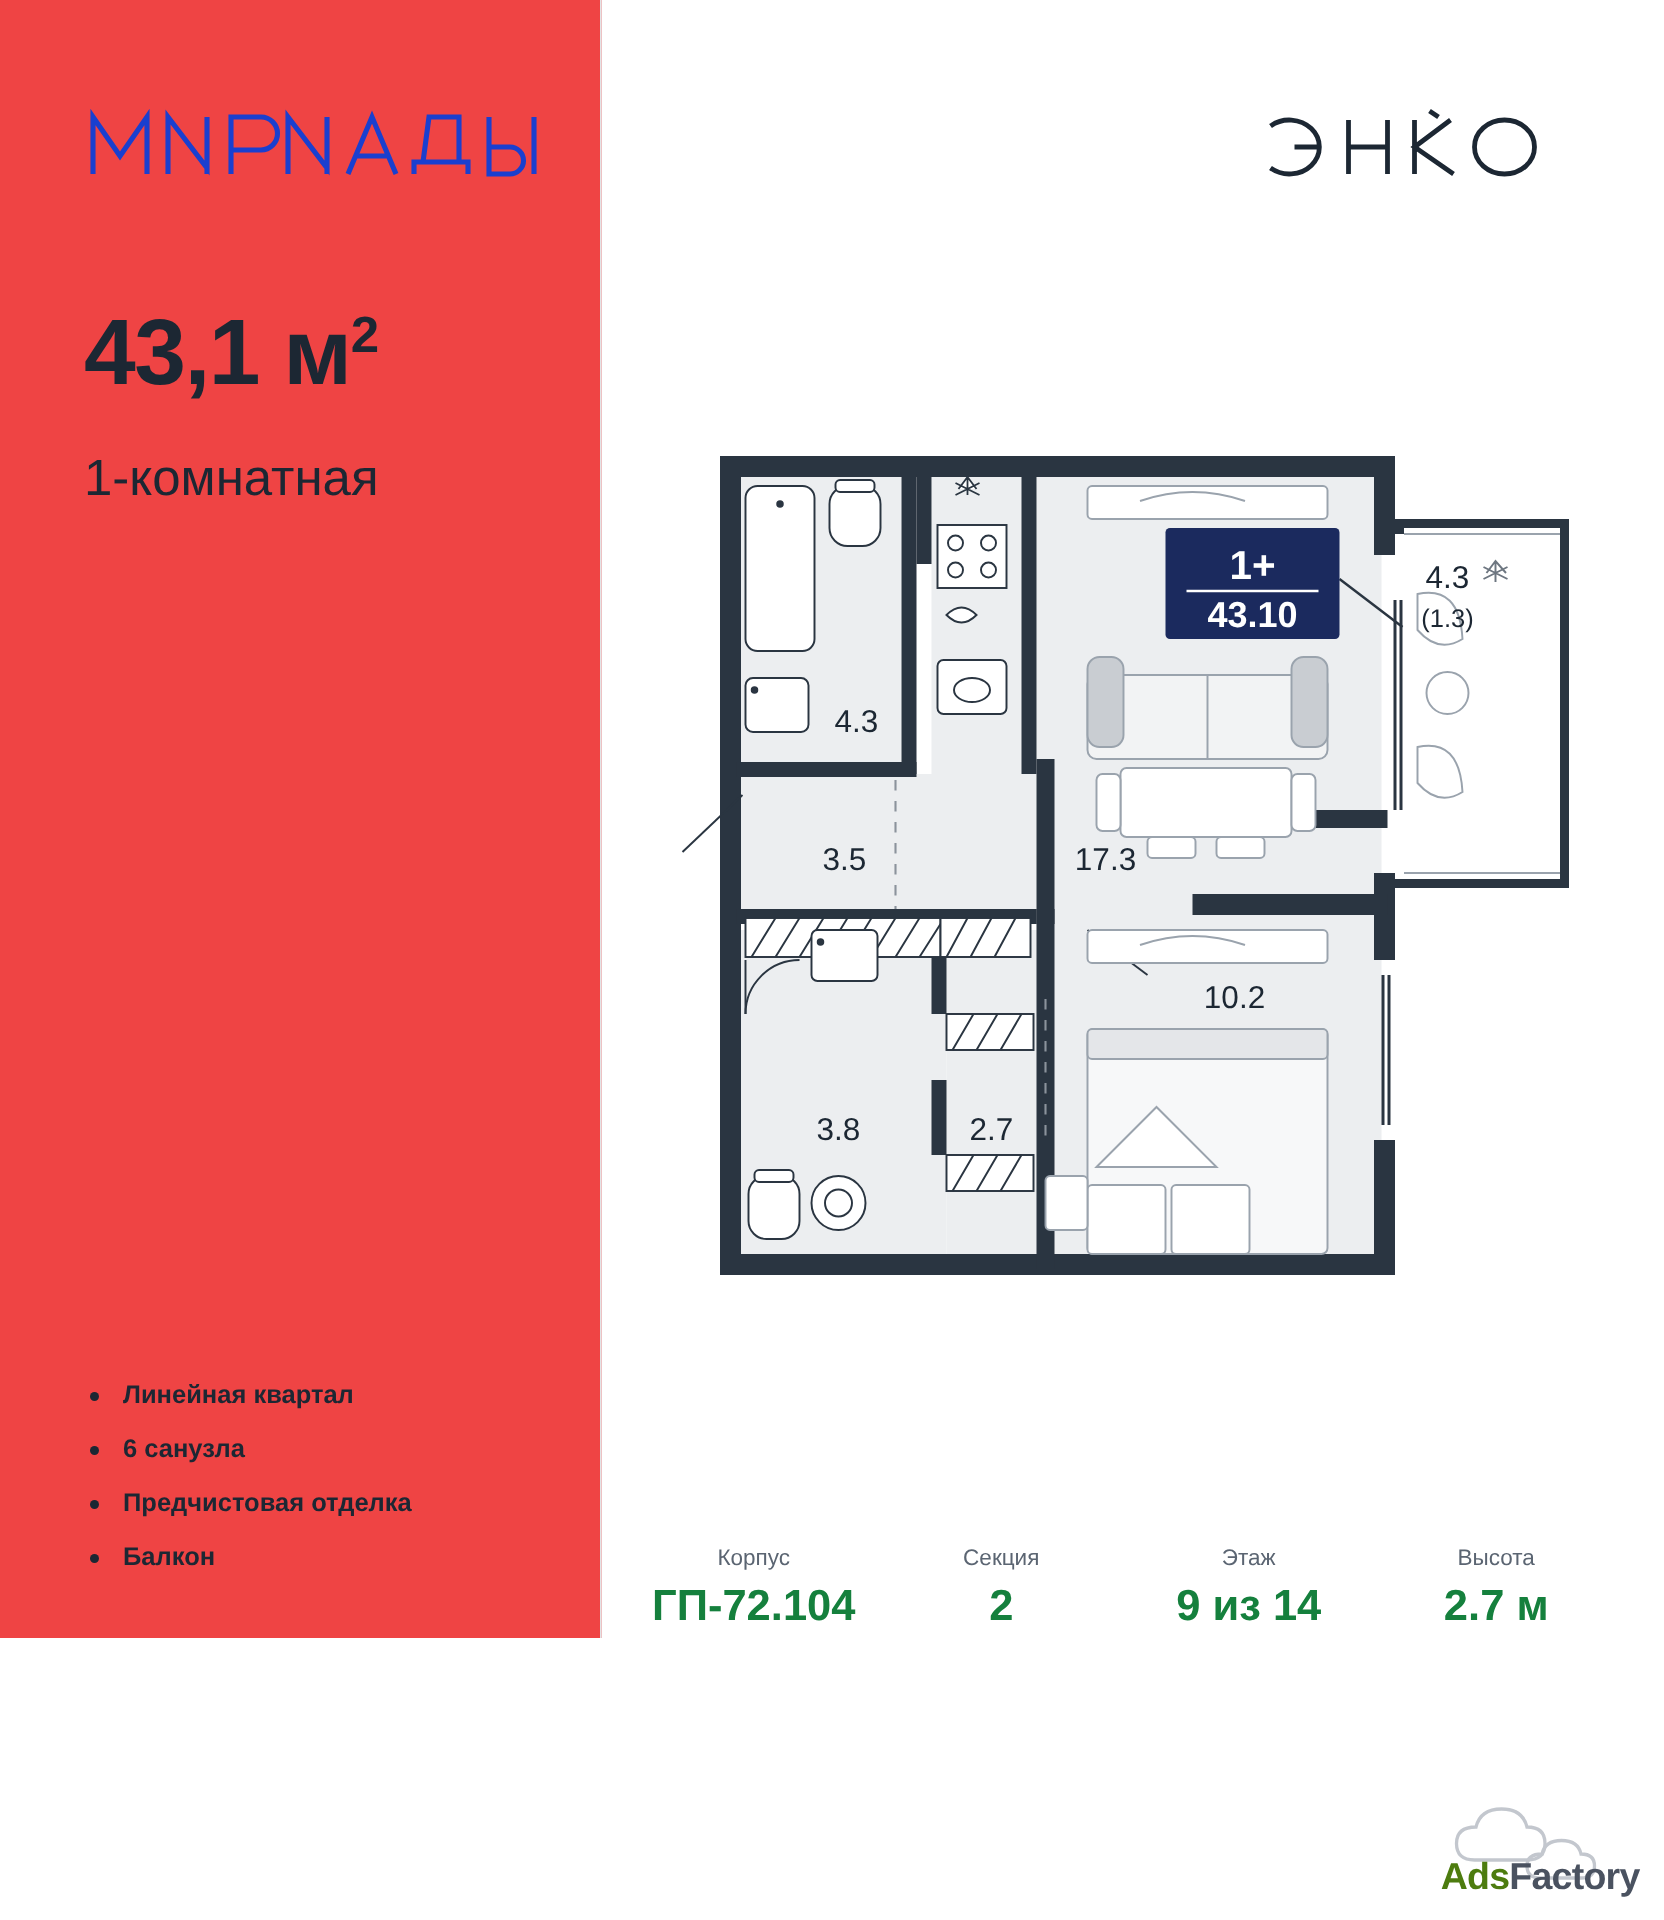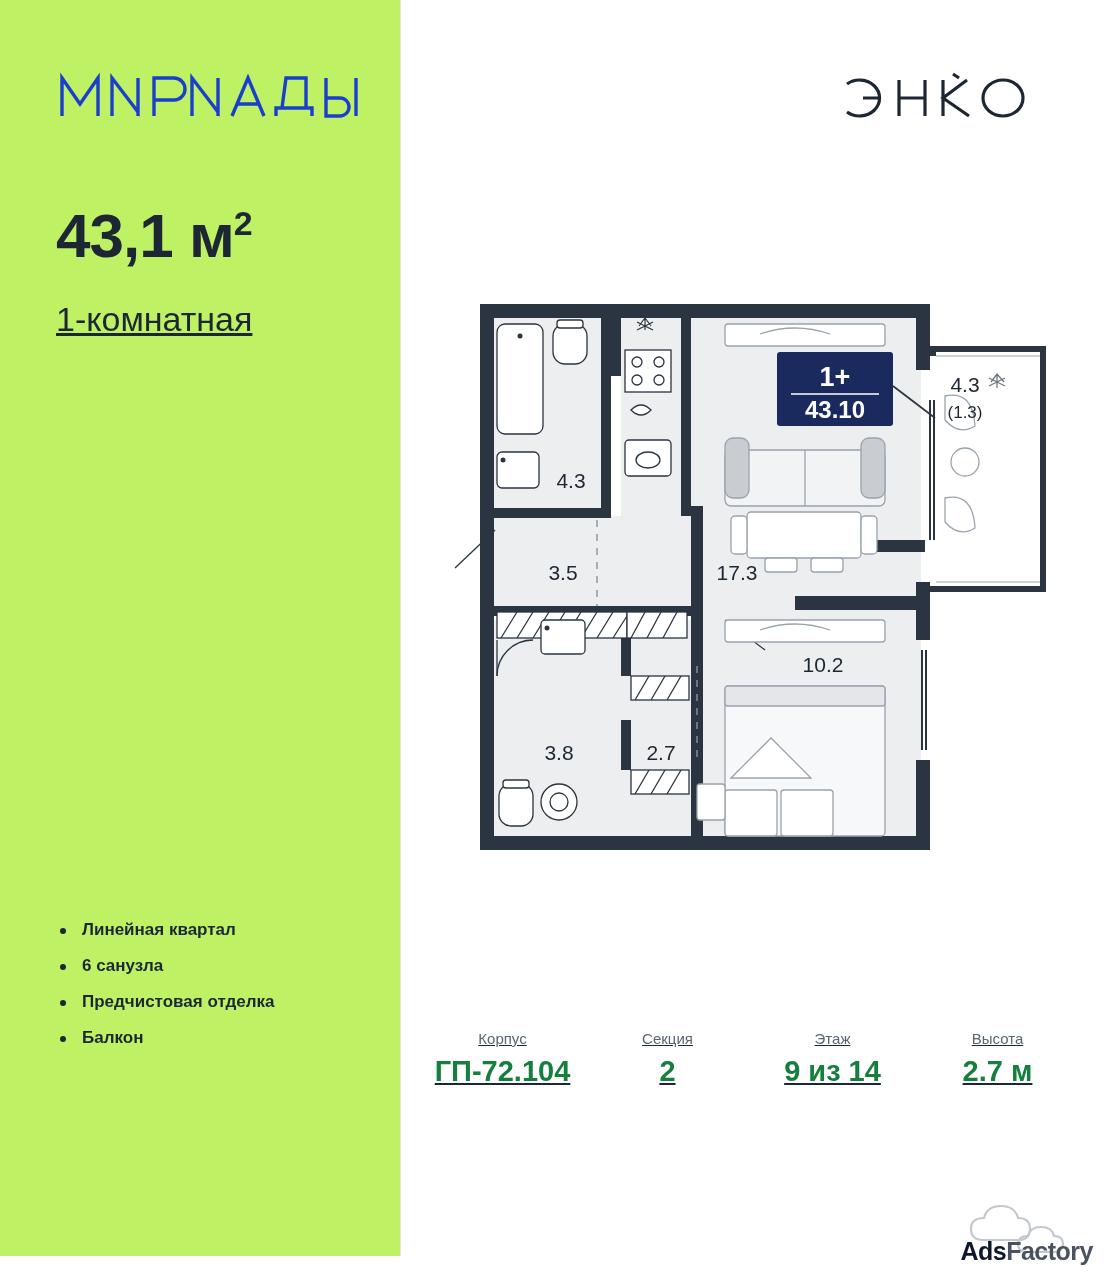--- a/index.html
+++ b/index.html
@@ -18,22 +18,22 @@
   .page {
     position: relative;
     width: 1109px;
     height: 1280px;
   }
   
   .left-panel {
     position: absolute;
     left: 0; top: 0;
     width: 400px;
-    height: 1256px;
-    background: #bef264;
+    height: 1092px;
+    background: #ef4444;
     border-right: 1px solid #e2e4e6;
   }
   .brand-logo {
     position: absolute;
     left: 56px;
     top: 68px;
     width: 330px;
     height: 56px;
   }
   .brand-logo svg { display:block; }
@@ -52,21 +52,20 @@
     vertical-align: super;
     line-height: 0;
   }
   .rooms-label {
     position: absolute;
     left: 56px;
     top: 300px;
     font-size: 34px;
     font-weight: normal;
     color: #1c2733;
-    text-decoration: underline;
   }
   .features {
     position: absolute;
     left: 60px;
     top: 920px;
     width: 320px;
   }
   .feature-row {
     display: flex;
     align-items: flex-start;
@@ -106,21 +105,20 @@
   }
   
   .specs {
     position: absolute;
     left: 420px;
     top: 1030px;
     width: 660px;
     display: flex;
     justify-content: flex-end;
     text-align: center;
-    text-decoration: underline;
   }
   .spec-item { flex: 1 1 0; }
   .spec-label {
     font-size: 15px;
     color: #5b6572;
     margin-bottom: 8px;
   }
   .spec-value {
     font-size: 29px;
     font-weight: bold;
@@ -138,21 +136,21 @@
   }
   .wm-text {
     position: absolute;
     right: 16px;
     bottom: 14px;
     font-size: 25px;
     font-weight: bold;
     color: #4a5260;
     letter-spacing: -0.5px;
   }
-  .wm-text .red { color: #0f172a; }
+  .wm-text .red { color: #4d7c0f; }
 </style>
 </head>
 <body>
 
 <div class="page">
 
   <div class="left-panel">
 
     <div class="brand-logo">
       <svg width="330" height="56" viewBox="0 0 330 56" xmlns="http://www.w3.org/2000/svg">

